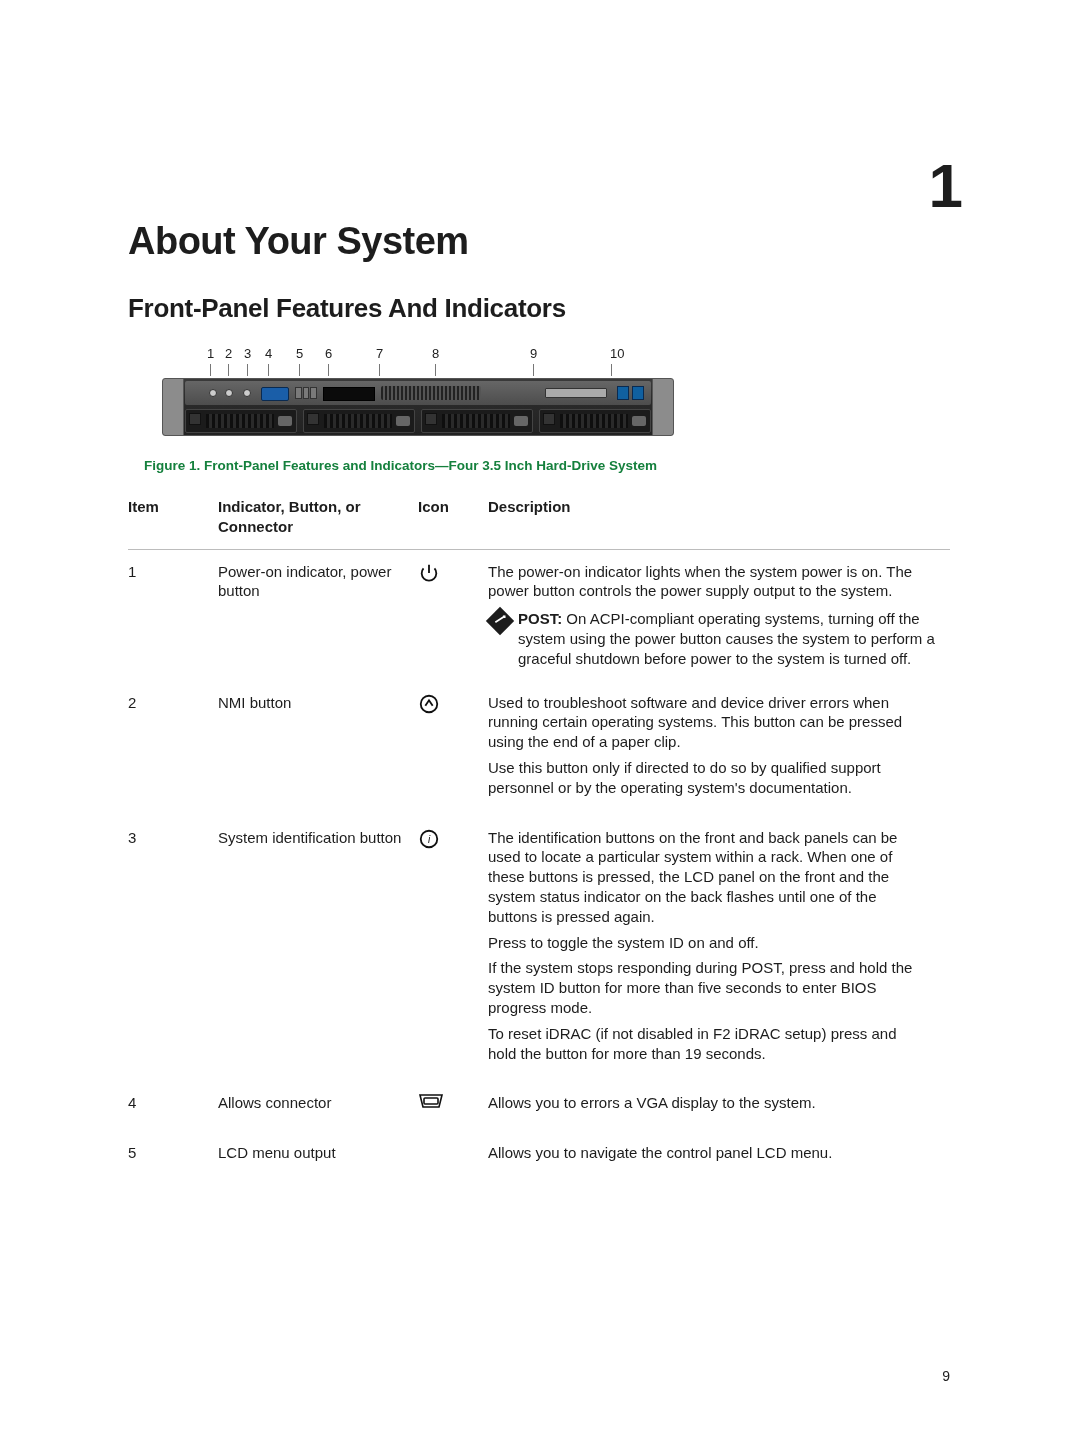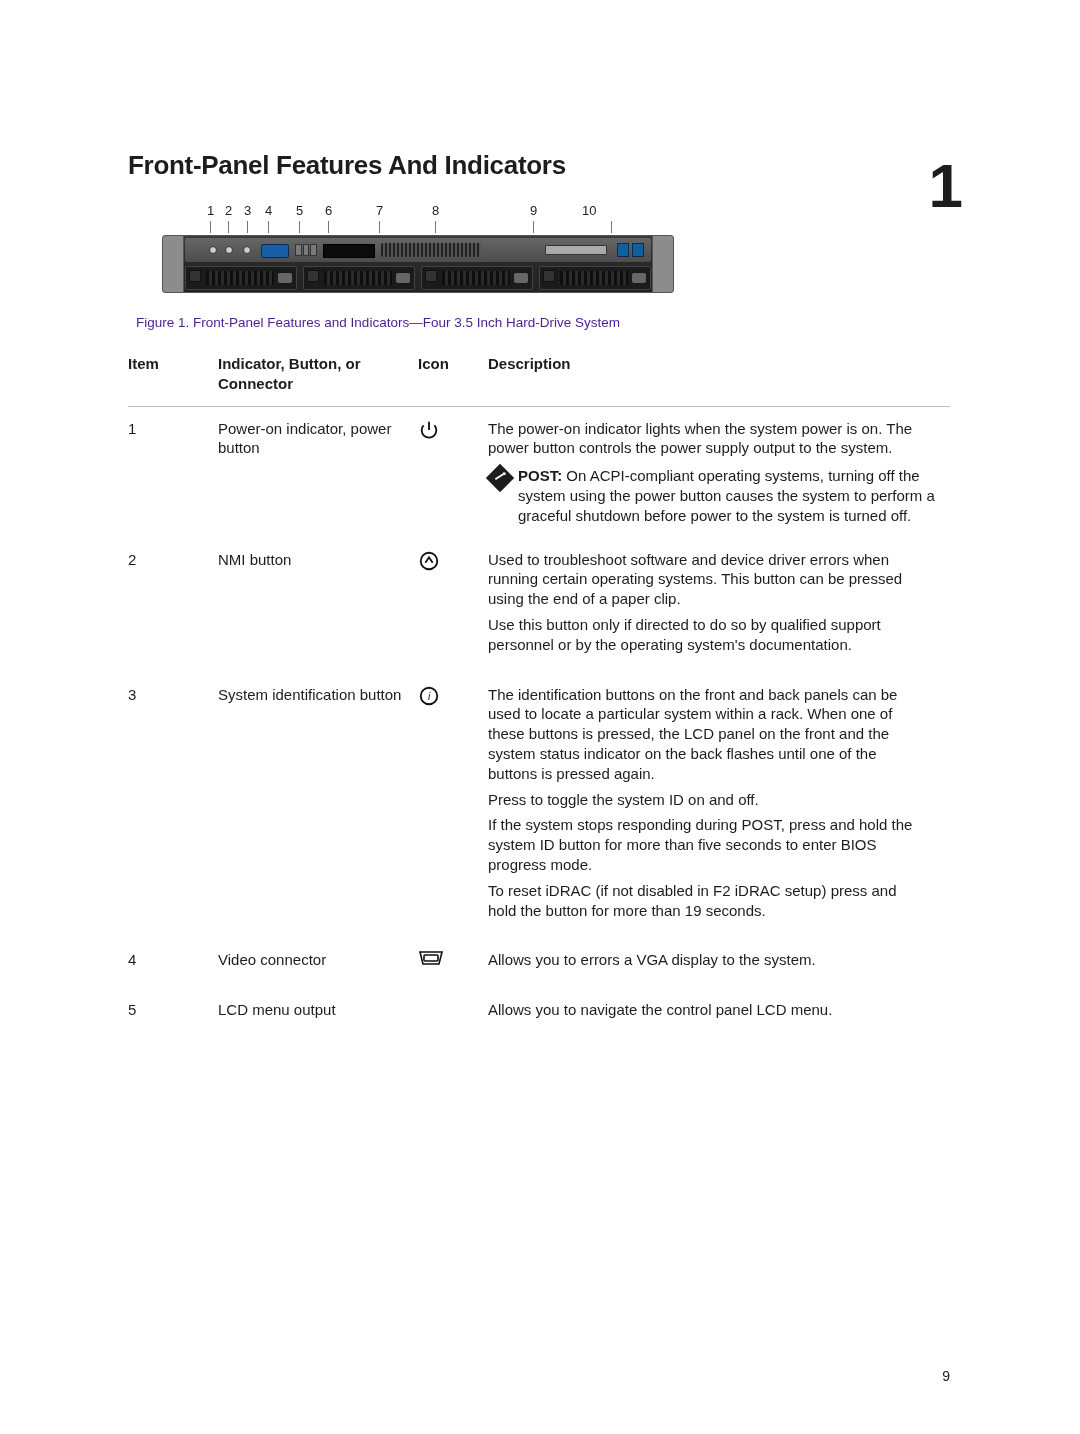--- a/index.html
+++ b/index.html
@@ -102,23 +102,23 @@
     background: repeating-linear-gradient(90deg,#0e0e0e 0 3px,#2a2a2a 3px 6px);}
   .bay .latch { position:absolute; right:4px; top:6px; width:14px; height:10px; background:#666; border-radius:2px;}
   .leaders {
     position:relative; height:14px; margin-top:-4px;
   }
   .leaders span {
     position:absolute; top:0; width:1px; height:12px; background:#777;
   }
   .caption {
     font-size: 13.5px;
-    font-weight: 400;
-    color: #4c1d95;
-    margin: 22px 0 14px 8px;
+    font-weight: 700;
+    color: #15803d;
+    margin: 22px 0 14px 16px;
   }
   table.features {
     width: 100%;
     border-collapse: collapse;
     font-size: 15px;
     line-height: 1.32;
   }
   table.features th {
     text-align: left;
     font-weight: 700;
@@ -154,34 +154,35 @@
     position:absolute; bottom:50px; right:130px; font-size:14px;
   }
 </style>
 </head>
 <body>
 
 <div class="page">
 
   <div class="chapter-num">1</div>
 
+  <h1 class="title">About Your System</h1>
   <h2 class="subtitle">Front-Panel Features And Indicators</h2>
 
   <div class="figure-area">
     <div class="callouts">
       <span style="left:45px">1</span>
       <span style="left:63px">2</span>
       <span style="left:82px">3</span>
       <span style="left:103px">4</span>
       <span style="left:134px">5</span>
       <span style="left:163px">6</span>
       <span style="left:214px">7</span>
       <span style="left:270px">8</span>
       <span style="left:368px">9</span>
-      <span style="left:420px">10</span>
+      <span style="left:448px">10</span>
     </div>
     <div class="leaders">
       <span style="left:48px"></span>
         <span style="left:66px"></span>
         <span style="left:85px"></span>
       <span style="left:106px"></span>
         <span style="left:137px"></span>
         <span style="left:166px"></span>
       <span style="left:217px"></span>
         <span style="left:273px"></span>
@@ -309,21 +310,21 @@
         <td class="desc">
           <p>The identification buttons on the front and back panels can be used to locate a particular system within a rack. When one of these buttons is pressed, the LCD panel on the front and the system status indicator on the back flashes until one of the buttons is pressed again.</p>
           <p>Press to toggle the system ID on and off.</p>
           <p>If the system stops responding during POST, press and hold the system ID button for more than five seconds to enter BIOS progress mode.</p>
           <p>To reset iDRAC (if not disabled in F2 iDRAC setup) press and hold the button for more than 19 seconds.</p>
         </td>
       </tr>
 
       <tr>
         <td>4</td>
-        <td>Video connector</td>
+        <td>Allows connector</td>
         <td class="icon-cell">
           <span>
             <svg width="26" height="16" viewBox="0 0 26 16" fill="none" stroke="#111" stroke-width="1.6">
               <path d="M2 2h22l-3 12H5z"></path>
                 <rect x="6" y="5" width="14" height="6" rx="1"></rect>
             </svg>
           </span>
         </td>
         <td class="desc">
           <p>Allows you to errors a VGA display to the system.</p>

